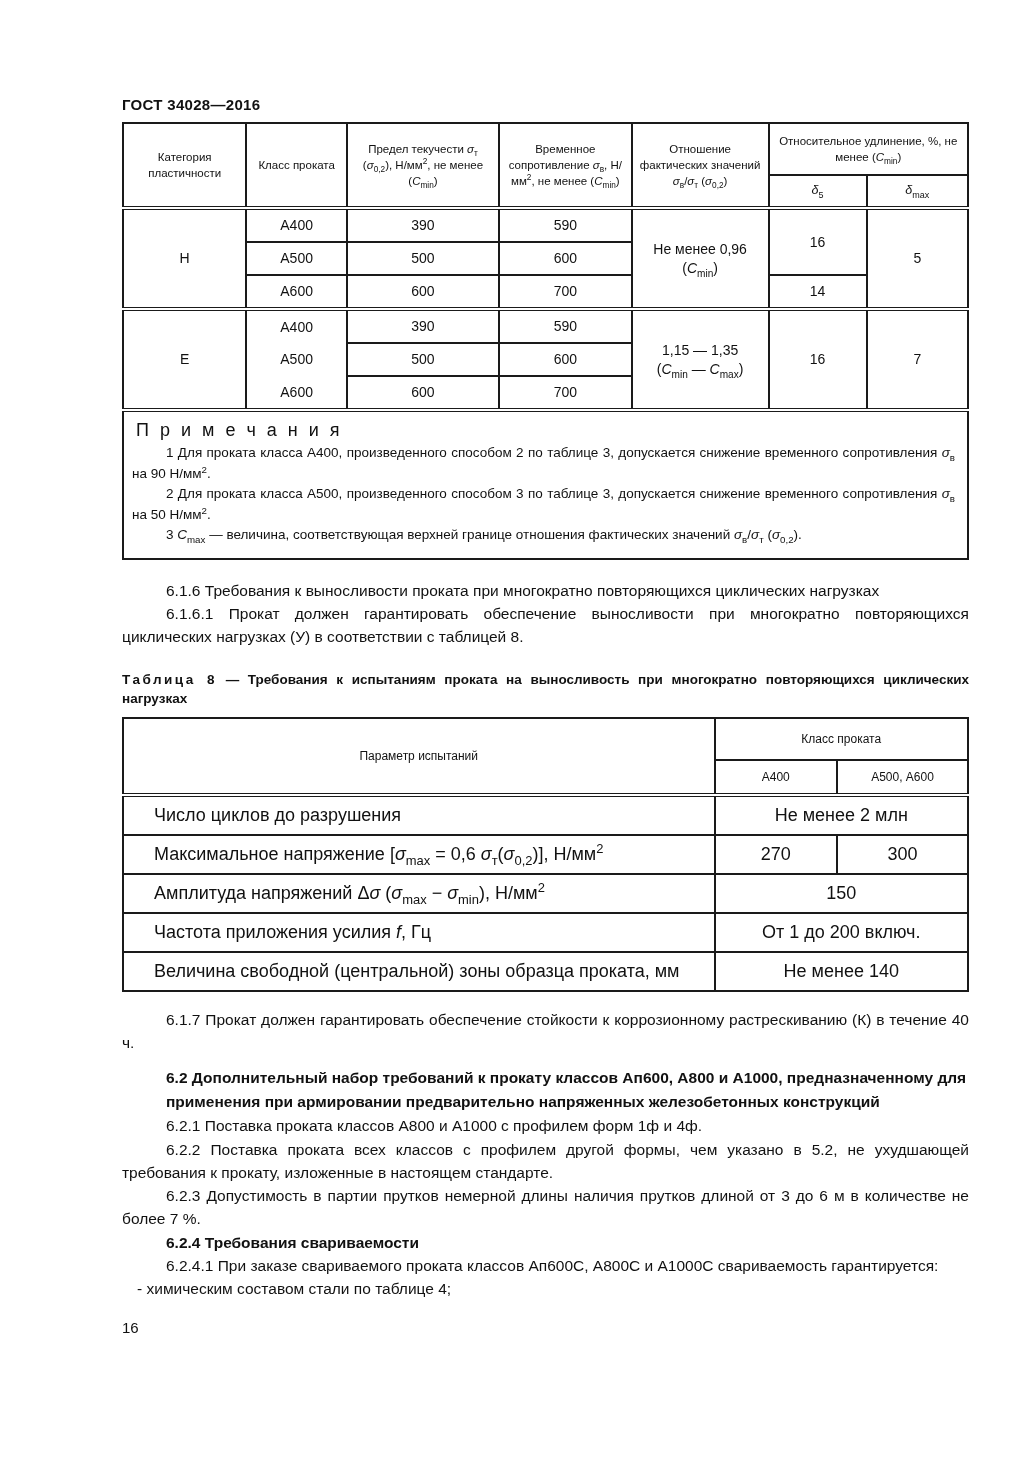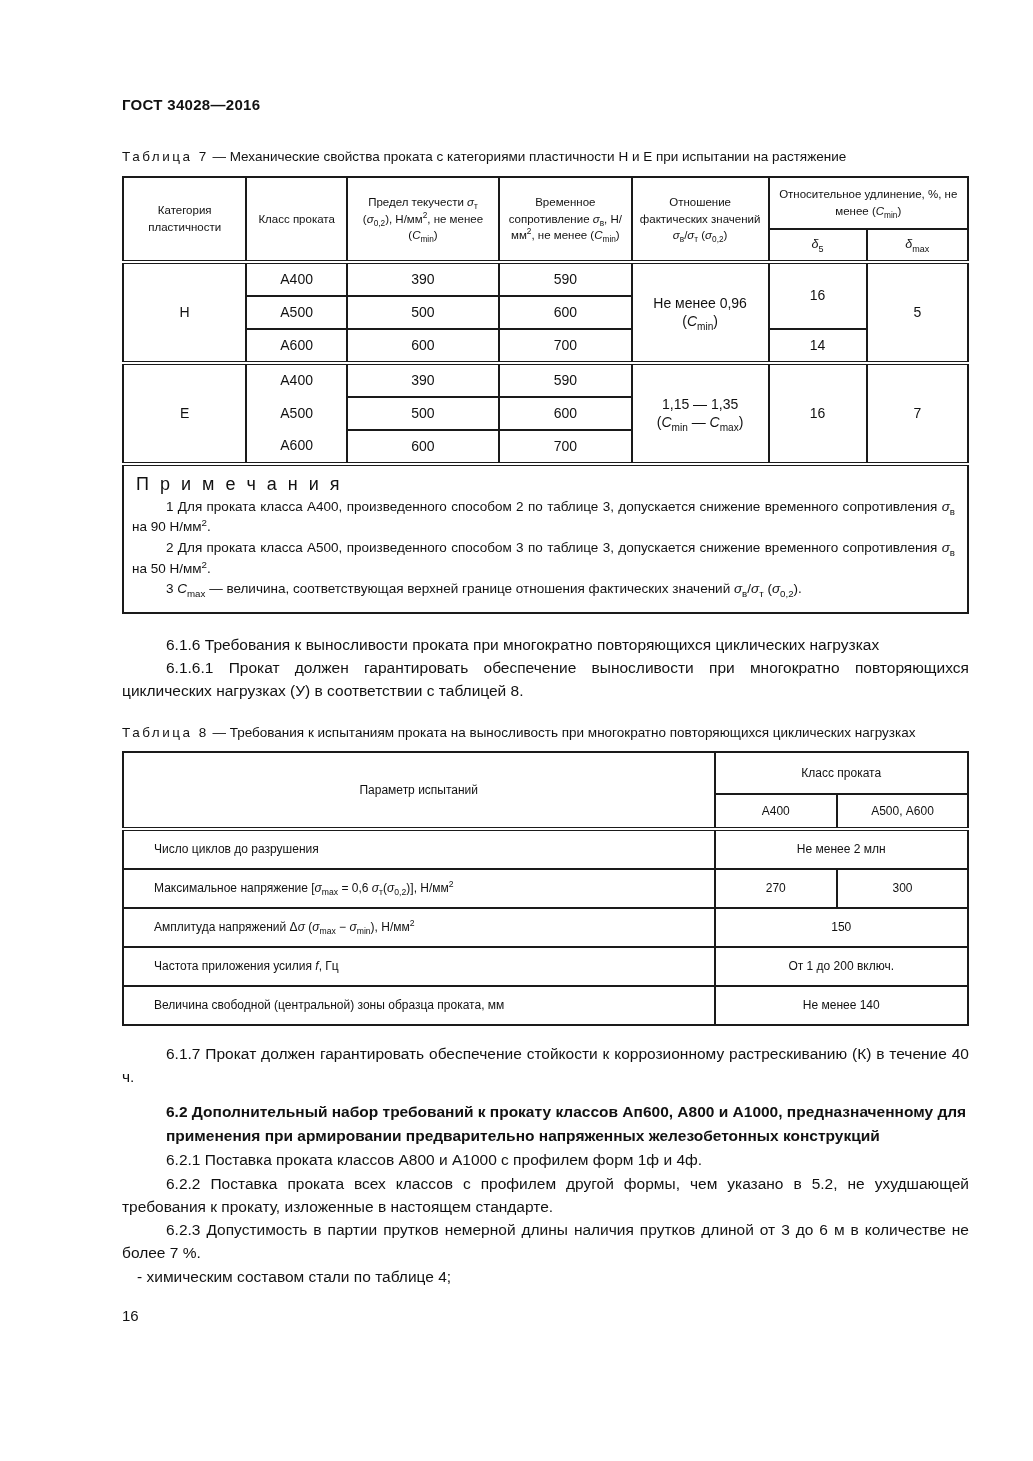--- a/index.html
+++ b/index.html
@@ -23,44 +23,43 @@
   #t7 thead .hb { border-bottom:4px double #1a1a1a; }
   #t7 tbody td { font-size:14px; height:29px; padding:1px 4px; line-height:1.3; }
   #t7 tr.sep td { border-top:4px double #1a1a1a; }
   .bb-hide { border-bottom-style:hidden !important; }
   .notes-cell { border-top:4px double #1a1a1a !important; text-align:left !important; padding:7px 12px 12px 8px !important; height:auto !important; font-size:13.5px !important; }
   .notes-title { margin-left:4px; letter-spacing:3px; margin-bottom:1px; font-size:18px; }
   .notes-cell p.note { text-indent:34px; text-align:justify; line-height:1.52; font-size:13.5px; }
 
   .para { font-size:15.5px; line-height:1.5; text-align:justify; text-indent:44px; }
   .s616 { margin-top:19px; font-weight:normal; }
-  .cap8 { margin-top:21px; }
+  .cap8 { margin-top:21px;font-weight:bold; }
   #t8 { margin-top:8px; }
   #t8 th, #t8 td { border:2px solid #1a1a1a; vertical-align:middle; }
   #t8 thead th { font-weight:normal; font-size:12px; text-align:center; padding:2px 6px; }
   #t8 thead tr:first-child th { height:36px; }
   #t8 thead tr:last-child th { height:28px; }
   #t8 thead .hb8 { border-bottom:4px double #1a1a1a; }
-  #t8 tbody td { font-size:12px; height:33px; text-align:center; padding:2px 6px; }
+  #t8 tbody td { font-size:18px; height:33px; text-align:center; padding:2px 6px; }
   #t8 tbody td.param { text-align:left; padding-left:30px; }
   .s617 { margin-top:16px; }
   .s62 { margin-top:12px; font-weight:bold; text-indent:0; text-align:left; margin-left:44px; line-height:1.55; }
   .sbold { font-weight:bold; }
   .bullet { text-indent:15px; }
   .pageno { margin-top:19px; font-size:15px; }
   sub, sup { font-size:.72em; line-height:0; }
 </style>
 </head>
 <body>
 
 <div class="page">
 
   <p class="runhead">ГОСТ 34028—2016</p>
 
-  <p class="tbl-caption"><span class="cap-label">Таблица 7</span> <span>— Механические свойства проката с категориями пластичности Н и Е при испытании на растяжение</span></p>
 
   <table id="t7">
     <colgroup>
       <col style="width:14.6%">
         <col style="width:11.9%">
         <col style="width:18%">
       <col style="width:15.7%">
         <col style="width:16.2%">
         <col style="width:11.6%">
         <col style="width:12%">
@@ -180,17 +179,19 @@
         <td colspan="2">Не менее 140</td>
       </tr>
     </tbody>
   </table>
 
   <p class="para s617">6.1.7 Прокат должен гарантировать обеспечение стойкости к коррозионному растрескиванию (К) в течение 40 ч.</p>
   <p class="para s62">6.2 Дополнительный набор требований к прокату классов Ап600, А800 и А1000, предназначенному для применения при армировании предварительно напряженных железобетонных конструкций</p>
   <p class="para">6.2.1 Поставка проката классов А800 и А1000 с профилем форм 1ф и 4ф.</p>
   <p class="para">6.2.2 Поставка проката всех классов с профилем другой формы, чем указано в 5.2, не ухудшающей требования к прокату, изложенные в настоящем стандарте.</p>
   <p class="para">6.2.3 Допустимость в партии прутков немерной длины наличия прутков длиной от 3 до 6 м в количестве не более 7 %.</p>
+  <p class="para sbold">6.2.4 Требования свариваемости</p>
+  <p class="para">6.2.4.1 При заказе свариваемого проката классов Ап600С, А800С и А1000С свариваемость гарантируется:</p>
   <p class="para bullet">- химическим составом стали по таблице 4;</p>
 
   <p class="pageno">16</p>
 
 </div>
 
 </body></html>

